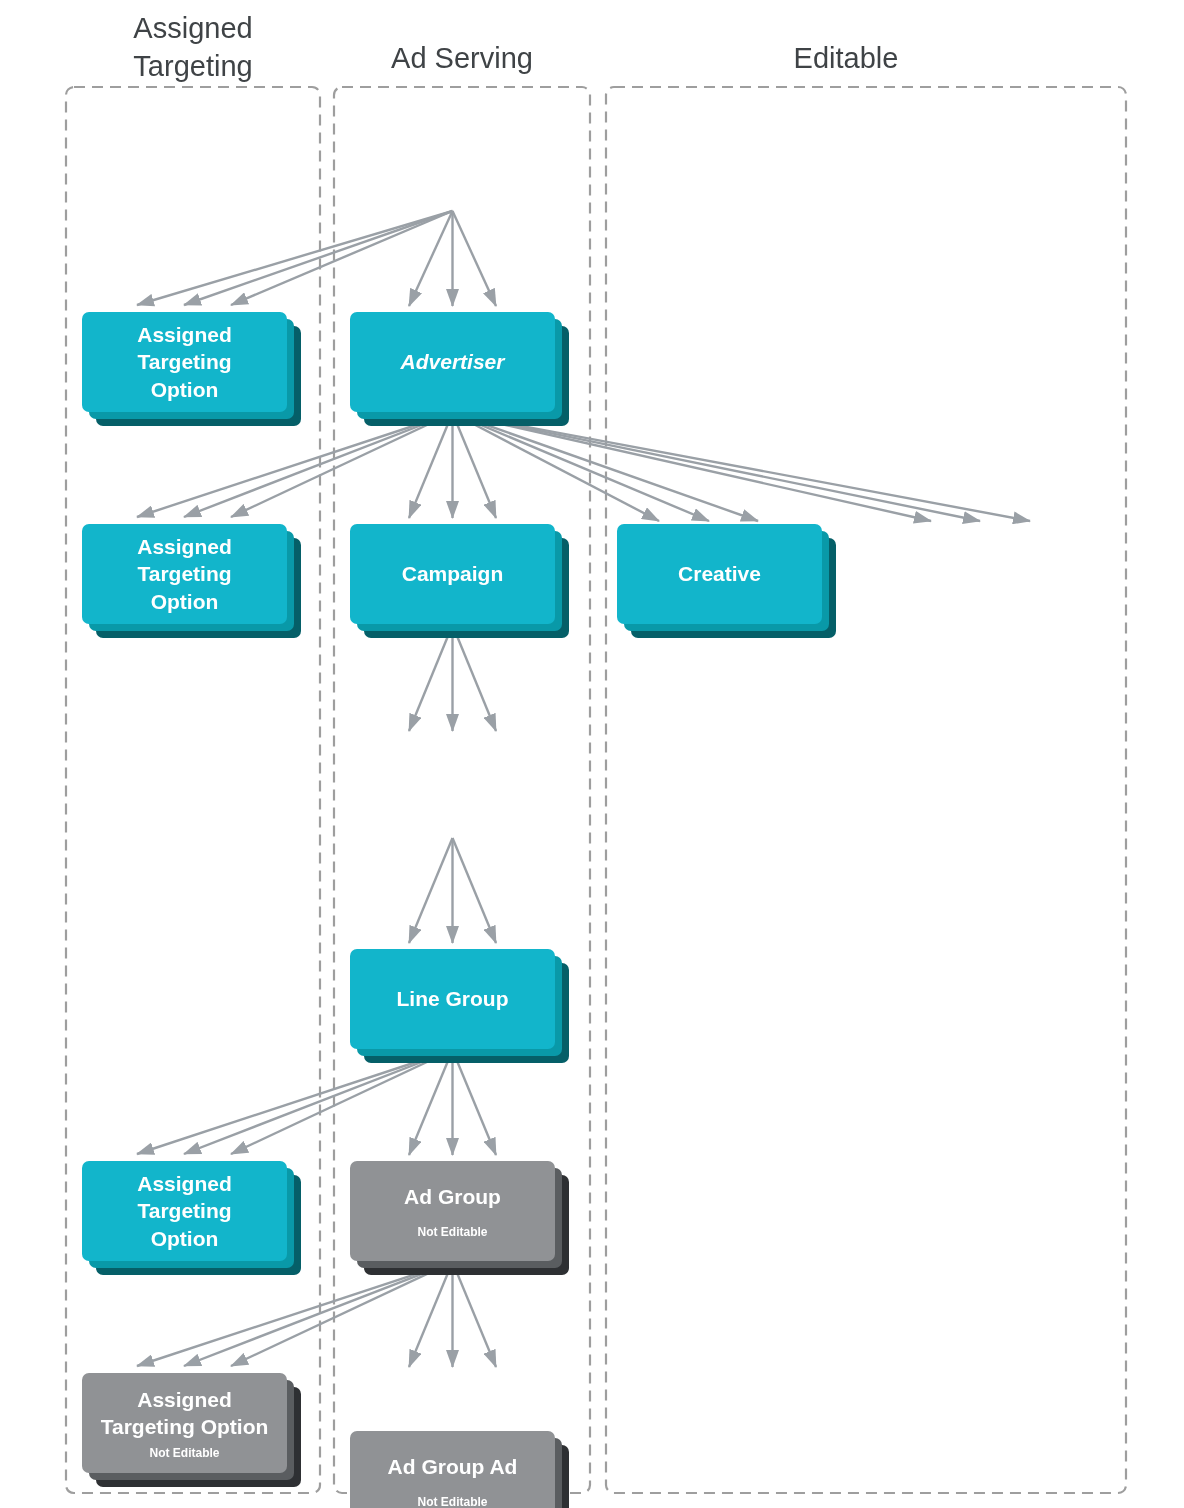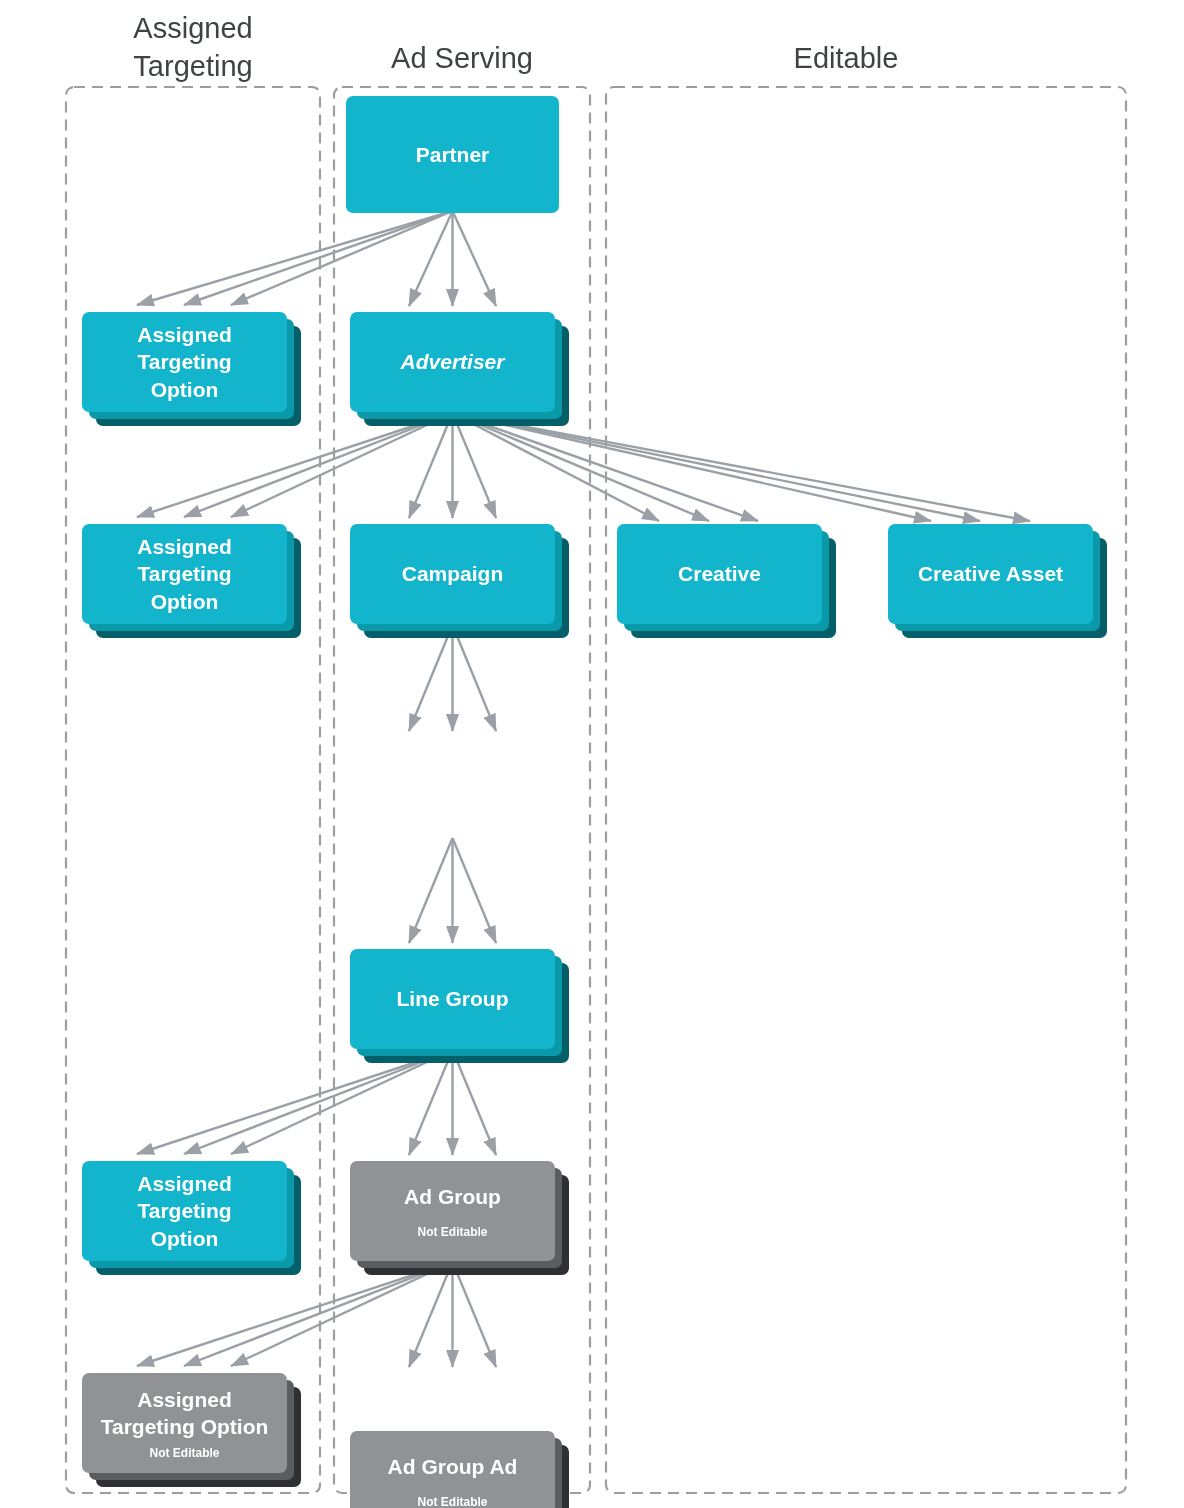--- a/index.html
+++ b/index.html
@@ -132,25 +132,20 @@
       <line x1="452.5" y1="1262" x2="409" y2="1367" marker-end="url(#ah)"></line>
       <line x1="452.5" y1="1262" x2="452.5" y2="1367" marker-end="url(#ah)"></line>
       <line x1="452.5" y1="1262" x2="496" y2="1367" marker-end="url(#ah)"></line>
     </g>
   </svg>
 
   <div class="col-title" style="left:334px;top:40px;width:256px;">Ad Serving</div>
   <div class="col-title" style="left:103px;top:10px;width:180px;">Assigned Targeting</div>
   <div class="col-title" style="left:606px;top:40px;width:480px;">Editable</div>
 
-  <div class="box teal" style="left:346px;top:96px;width:213px;height:117px;">
-    <div class="layer layer-face">
-      <div class="box-label">Partner</div>
-    </div>
-  </div>
 
   <div class="box teal" style="left:82px;top:312px;width:205px;height:100px;">
     <div class="layer layer-dark"></div>
       <div class="layer layer-mid"></div>
     <div class="layer layer-face">
       <div class="box-label">Assigned
 Targeting
 Option</div>
     </div>
   </div>
@@ -182,27 +177,20 @@
   </div>
 
   <div class="box teal" style="left:350px;top:524px;width:205px;height:100px;">
     <div class="layer layer-dark"></div>
       <div class="layer layer-mid"></div>
     <div class="layer layer-face">
       <div class="box-label">Campaign</div>
     </div>
   </div>
 
-  <div class="box teal" style="left:888px;top:524px;width:205px;height:100px;">
-    <div class="layer layer-dark"></div>
-      <div class="layer layer-mid"></div>
-    <div class="layer layer-face">
-      <div class="box-label">Creative Asset</div>
-    </div>
-  </div>
 
 
   <div class="box teal" style="left:350px;top:949px;width:205px;height:100px;">
     <div class="layer layer-dark"></div>
       <div class="layer layer-mid"></div>
     <div class="layer layer-face">
       <div class="box-label">Line Group</div>
     </div>
   </div>
 

